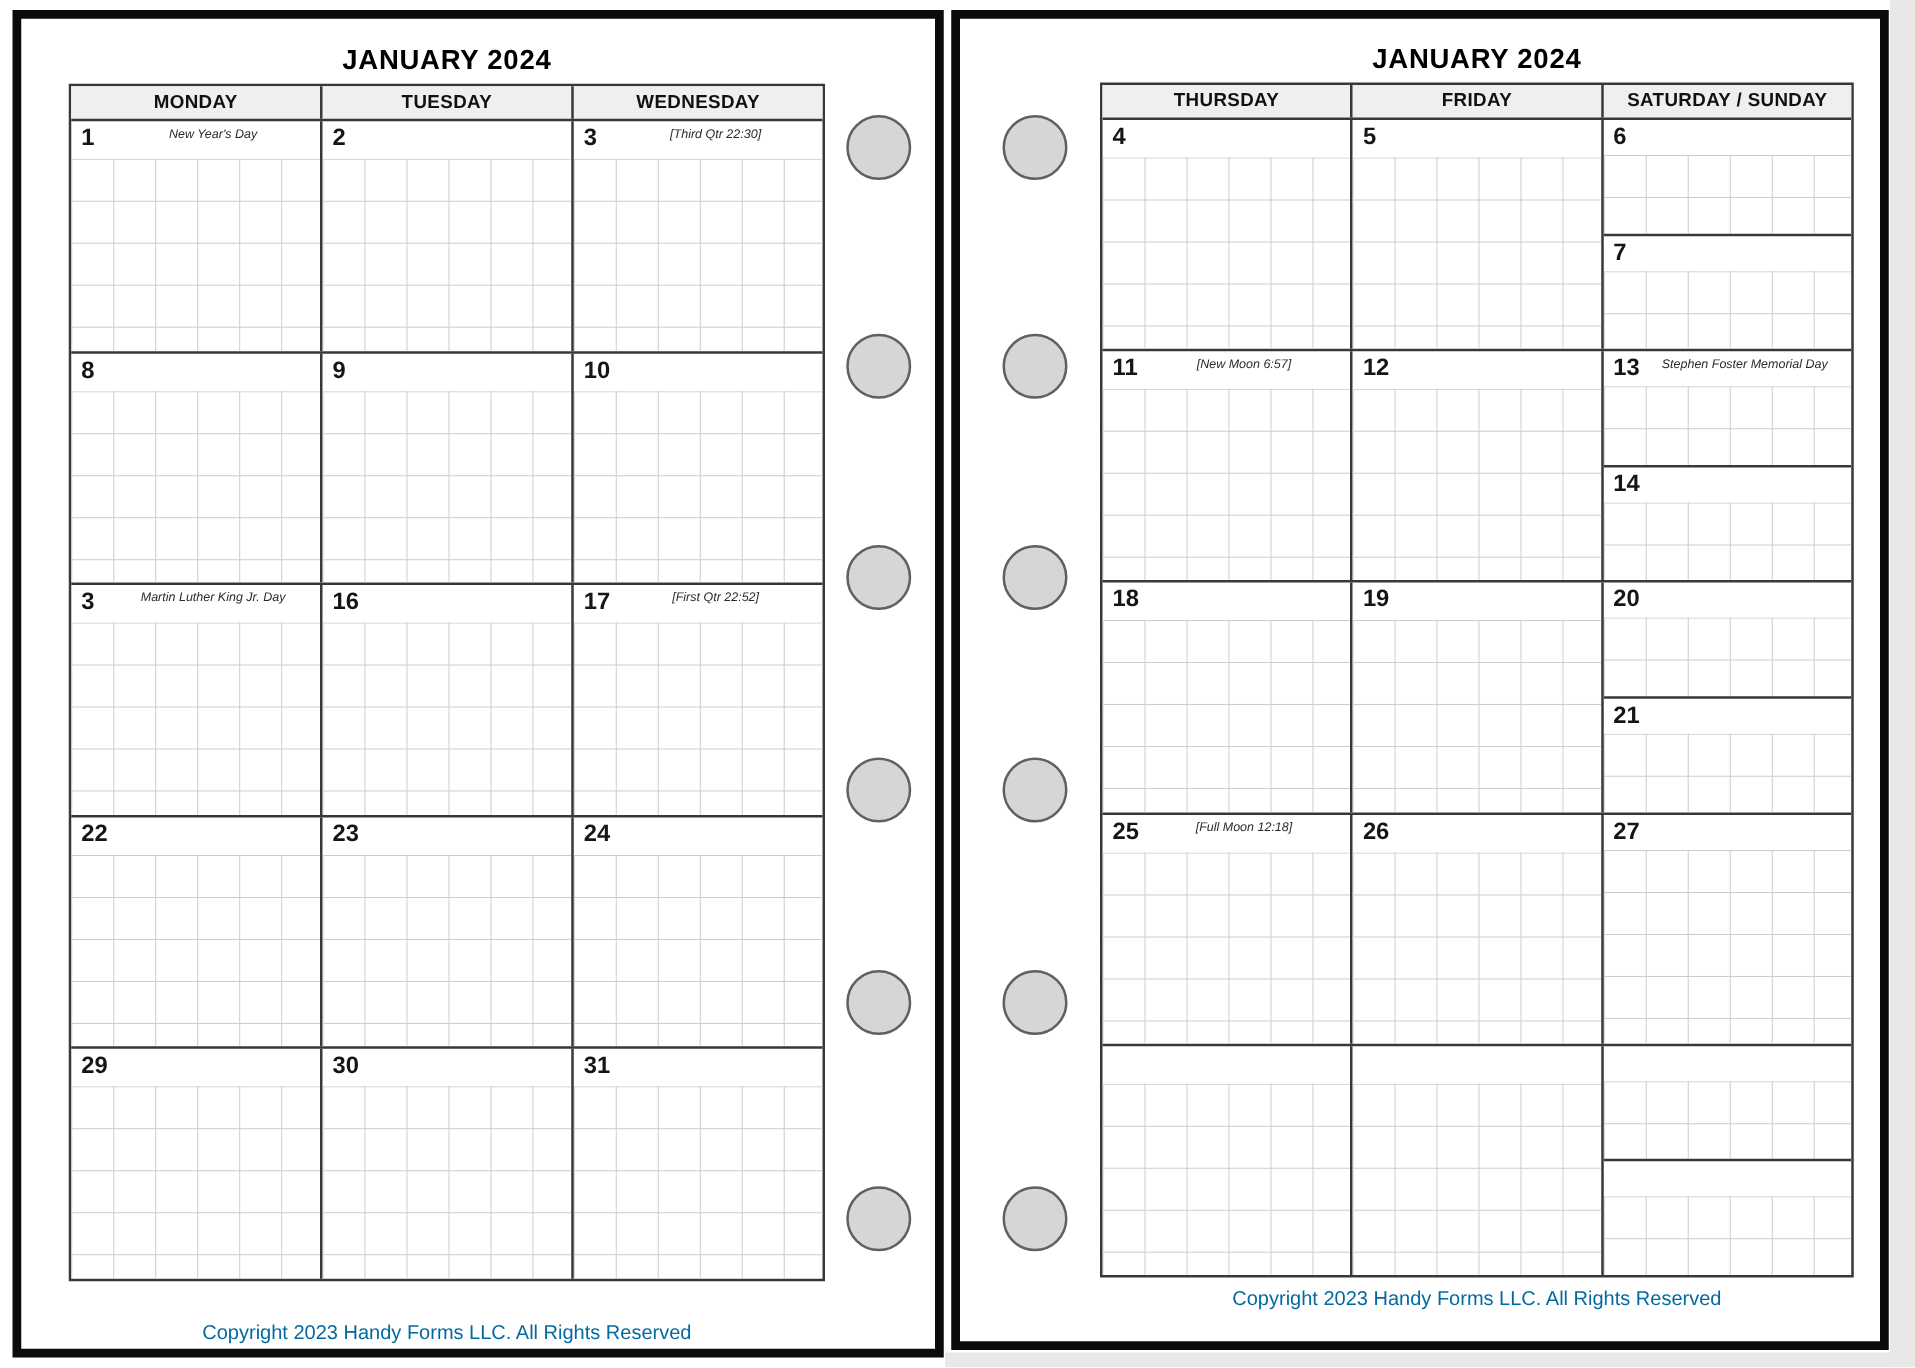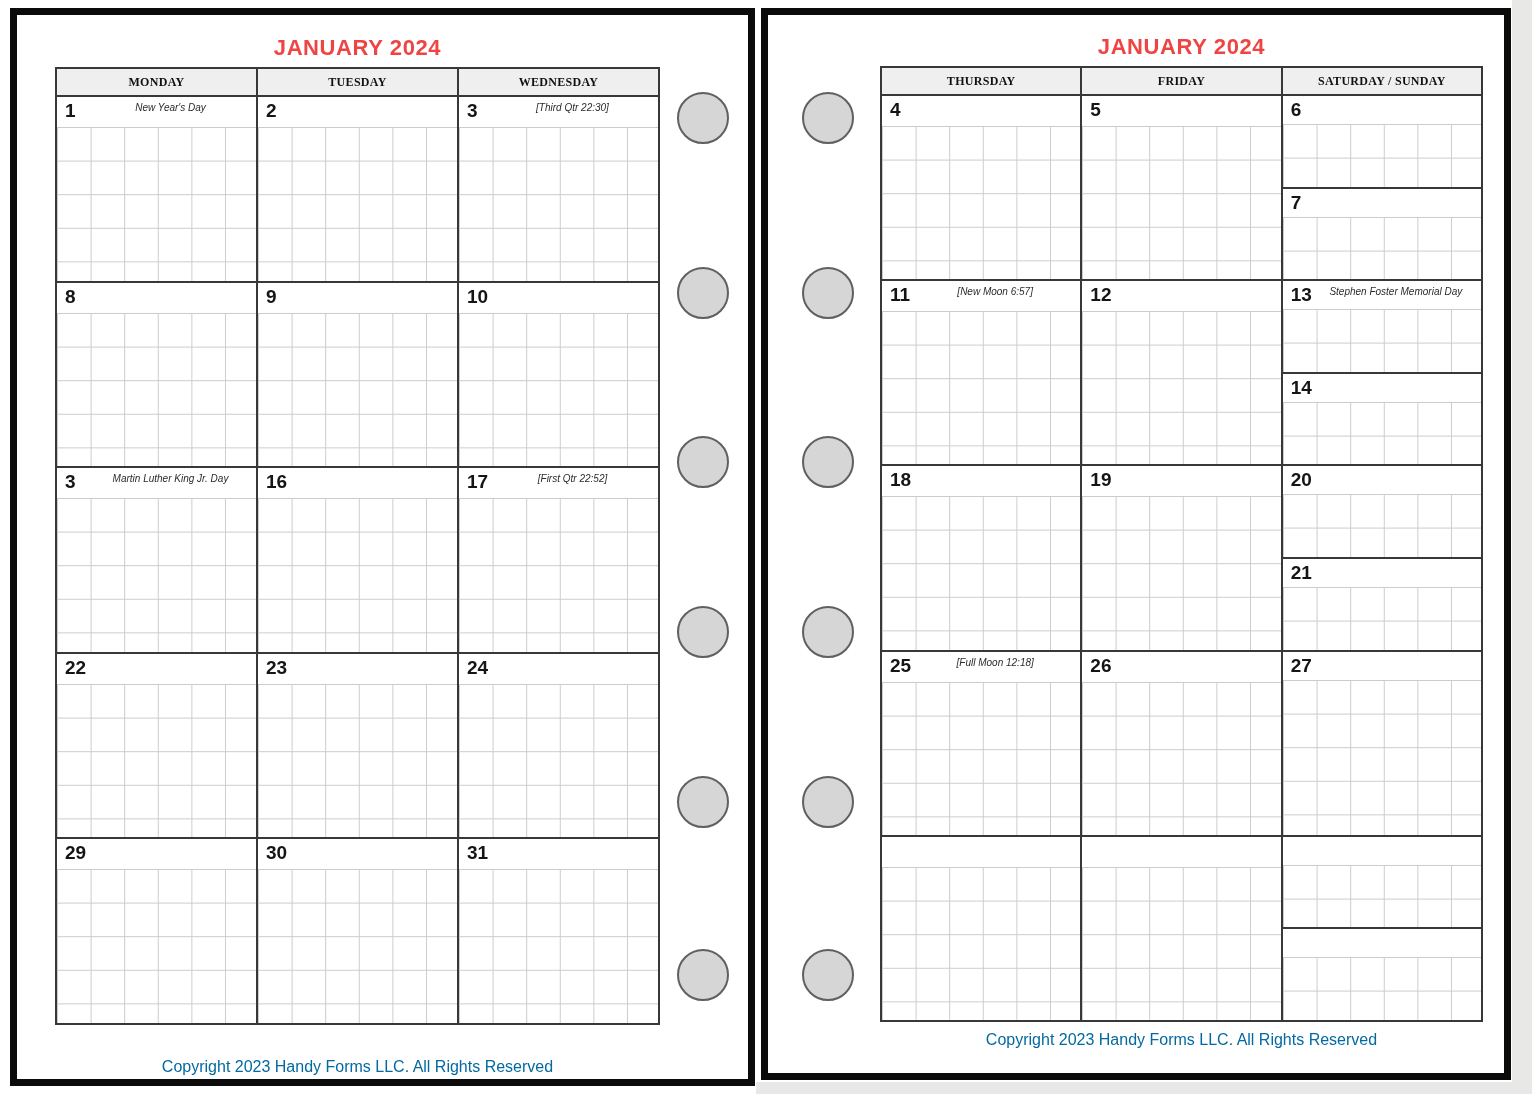--- a/index.html
+++ b/index.html
@@ -6,30 +6,30 @@
   body{font-family:"Liberation Sans", sans-serif; color:#111;}
   .canvas{position:relative;width:1532px;height:1094px;background:#ffffff;overflow:hidden;}
 
   .scan-edge-right{position:absolute;left:1512px;top:0;width:20px;height:1094px;background:#e8e8e6;}
   .scan-edge-bottom{position:absolute;left:756px;top:1082px;width:776px;height:12px;background:#e8e8e6;}
 
   .page{position:absolute;background:#ffffff;border:7px solid #0b0b0b;box-sizing:border-box;overflow:hidden;}
   .page-left{left:10px;top:8px;width:745px;height:1078px;}
   .page-right{left:761px;top:8px;width:750px;height:1072px;}
 
-  .page-title{position:absolute;text-align:center;font-weight:bold;font-size:22px;letter-spacing:.6px;color:#ef4444;}
+  .page-title{position:absolute;text-align:center;font-weight:bold;font-size:22px;letter-spacing:.6px;color:#000000;}
   .page-left .page-title{left:38px;top:20px;width:605px;}
   .page-right .page-title{left:112px;top:19px;width:603px;}
 
   .cal{position:absolute;border:2px solid #383838;box-sizing:border-box;display:flex;flex-direction:column;background:#fff;}
   .page-left .cal{left:38px;top:52px;width:605px;height:958px;}
   .page-right .cal{left:112px;top:51px;width:603px;height:956px;}
 
   .hrow{height:26px;min-height:26px;background:#efefef;display:flex;border-bottom:2px solid #383838;}
-  .hcell{flex:1 1 0;text-align:center;font-weight:bold;font-size:12px;line-height:26px;letter-spacing:.3px;overflow:hidden;white-space:nowrap;font-family:Liberation Serif, serif;}
+  .hcell{flex:1 1 0;text-align:center;font-weight:bold;font-size:15px;line-height:26px;letter-spacing:.3px;overflow:hidden;white-space:nowrap;}
   .hcell + .hcell{border-left:2px solid #383838;}
 
   .weeks{flex:1 1 auto;display:flex;flex-direction:column;}
   .wrow{flex:1 1 0;display:flex;}
   .wrow + .wrow{border-top:2px solid #383838;}
   .daycell{flex:1 1 0;position:relative;overflow:hidden;}
   .daycell + .daycell, .satsun + .daycell, .daycell + .satsun{border-left:2px solid #383838;}
 
   .satsun{flex:1 1 0;display:flex;flex-direction:column;overflow:hidden;}
   .half{flex:1 1 0;position:relative;overflow:hidden;}

